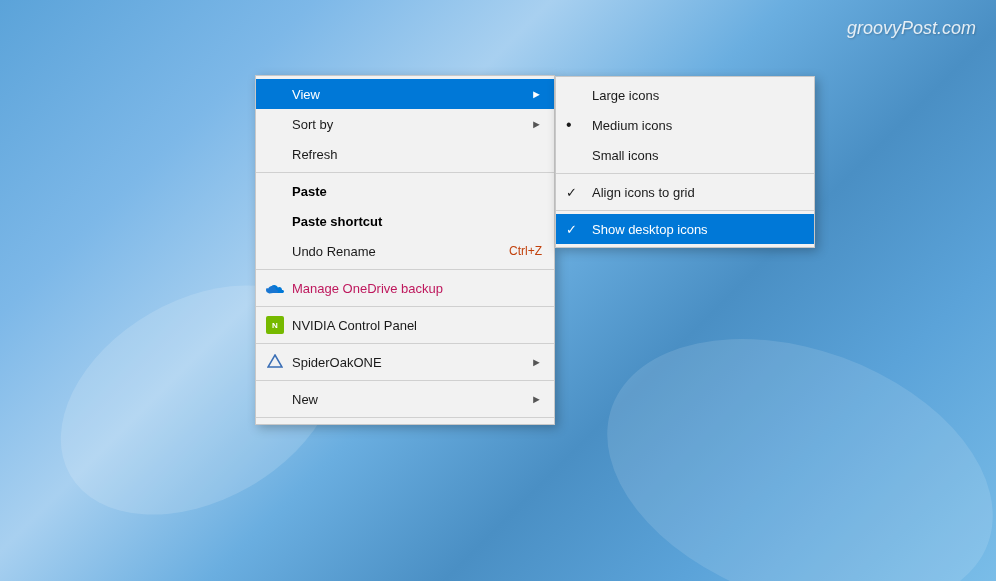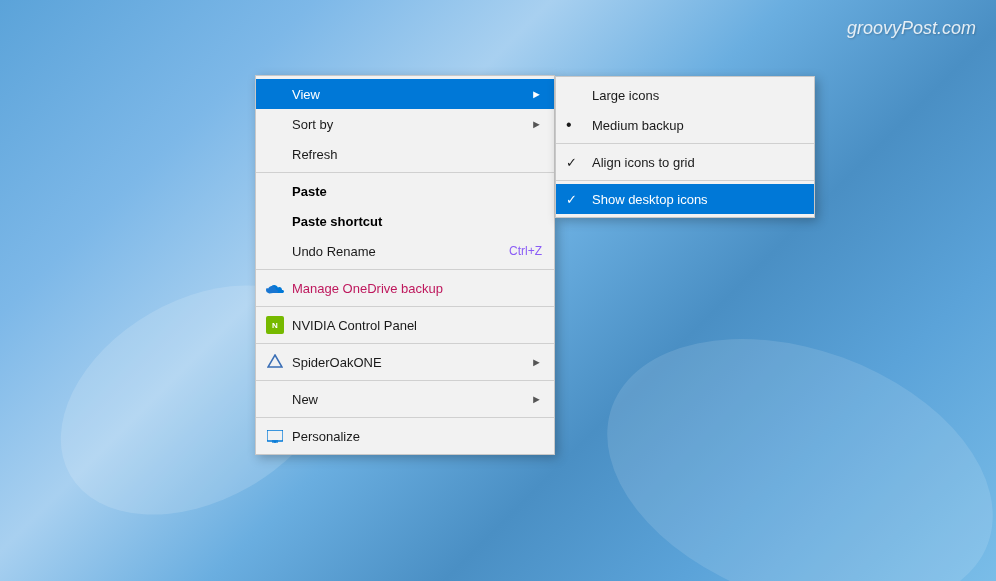--- a/index.html
+++ b/index.html
@@ -86,21 +86,21 @@
       color: #000000;
       cursor: default;
       font-weight: bold;
     }
 
     .menu-item .item-label {
       flex: 1;
     }
 
     .menu-item .shortcut {
-      color: #8b5cf6;
+      color: #c2410c;
       margin-left: 28px;
       font-size: 12px;
     }
 
     .menu-item .arrow {
       margin-left: auto;
       font-size: 11px;
       color: #555;
     }
 
@@ -197,23 +197,27 @@
 
     <div class="submenu">
 
       <div class="submenu-item">
         <span class="dot-area"></span>
         <span>Large icons</span>
       </div>
 
       <div class="submenu-item">
         <span class="dot-area" style="color:#1a1a1a;">•</span>
-        <span>Medium backup</span>
-      </div>
-
+        <span>Medium icons</span>
+      </div>
+
+      <div class="submenu-item">
+        <span class="dot-area"></span>
+        <span>Small icons</span>
+      </div>
 
       <div class="sub-separator"></div>
 
 
       <div class="submenu-item">
         <span class="check-area">✓</span>
         <span>Align icons to grid</span>
       </div>
 
       <div class="sub-separator"></div>
@@ -286,25 +290,14 @@
   <div class="menu-separator"></div>
 
   <div class="menu-item">
     <span class="item-label">New</span>
     <span class="arrow">►</span>
   </div>
 
   <div class="menu-separator"></div>
 
 
-  <div class="menu-item">
-    <span class="icon-area">
-      <svg width="16" height="13" viewBox="0 0 16 13">
-        <rect x="0" y="0" width="16" height="11" rx="1" fill="none" stroke="#0078d7" stroke-width="1.3"></rect>
-        <line x1="5" y1="11" x2="11" y2="11" stroke="#0078d7" stroke-width="1.3"></line>
-        <line x1="8" y1="11" x2="8" y2="13" stroke="#0078d7" stroke-width="1.3"></line>
-        <line x1="5" y1="13" x2="11" y2="13" stroke="#0078d7" stroke-width="1.3"></line>
-      </svg>
-    </span>
-    <span class="item-label">Personalize</span>
-  </div>
 
 </div>
 
 </body></html>

